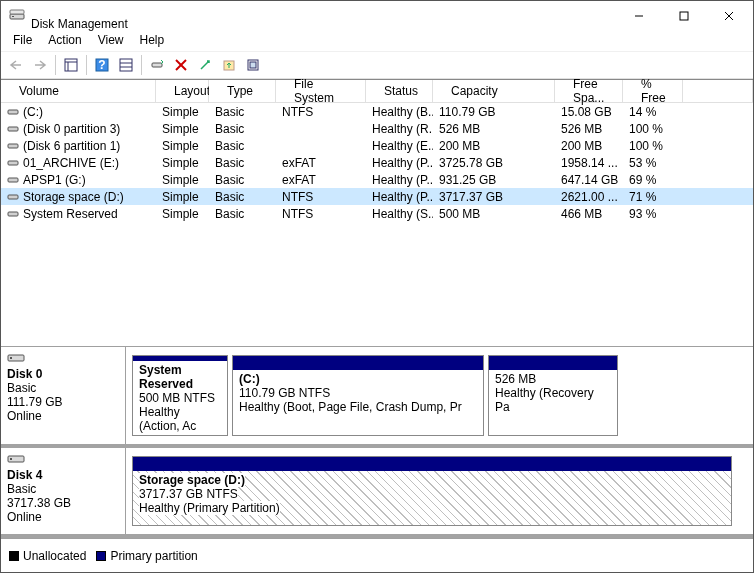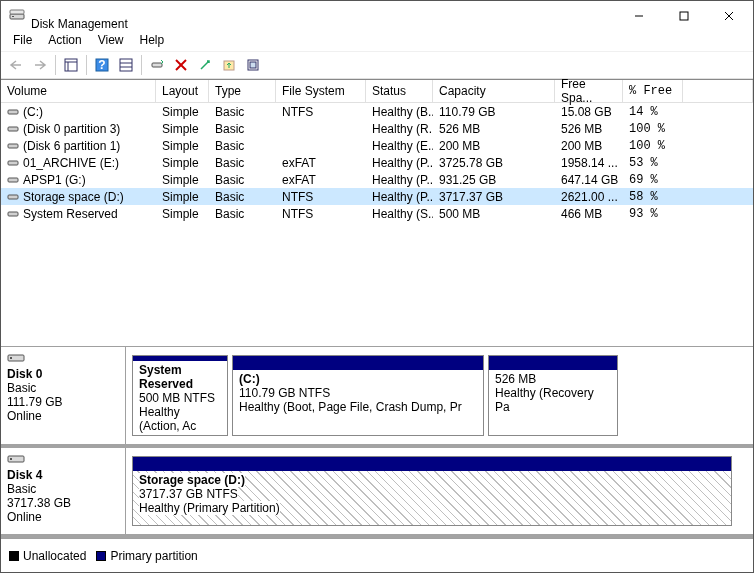--- a/index.html
+++ b/index.html
@@ -17,36 +17,36 @@
 
 
 .toolbar { height: 28px; border-top: 1px solid #f0f0f0; border-bottom: 1px solid #e0e0e0; display: flex; align-items: center; padding: 0 4px; gap: 2px; }
 .toolbar .tbtn { width: 22px; height: 22px; display: flex; align-items: center; justify-content: center; border: 1px solid transparent; }
 .toolbar .sep { width: 1px; height: 20px; background: #ccc; margin: 0 2px; }
 .tbtn.disabled { opacity: 0.4; }
 
 
 .listpane { flex: 0 0 auto; height: 262px; border-top: 1px solid #888; display: flex; flex-direction: column; }
 .vl-header { display: flex; height: 23px; background: #fff; }
-.vl-header .col { border-right: 1px solid #e0e0e0; border-bottom: 1px solid #e0e0e0; padding: 3px 6px; display: flex; align-items: center; background:#fff; }
+.vl-header .col { border-right: 1px solid #e0e0e0; border-bottom: 1px solid #e0e0e0; padding: 3px 18px; display: flex; align-items: center; background:#fff; }
 .vl-header .col:first-child { border-left: none; }
 .vl-rows { flex: 1; overflow: hidden; }
 .vl-row { display: flex; height: 17px; align-items: center; }
 .vl-row.sel { background: #cce8ff; }
 .vl-row .cell { padding: 1px 6px; overflow: hidden; white-space: nowrap; text-overflow: ellipsis; display: flex; align-items: center; }
 .vol-icon { width: 12px; height: 12px; margin-right: 4px; flex-shrink: 0; }
 
 .c-volume { width: 155px; }
 .c-layout { width: 53px; }
 .c-type  { width: 67px; text-align: right; }
 .c-fs    { width: 90px; }
 .c-stat  { width: 67px; }
 .c-cap   { width: 122px; }
 .c-free  { width: 68px; }
-.c-pct   { width: 60px; font-family: Liberation Mono, monospace; }
+.c-pct   { width: 60px; }
 .c-rest  { flex: 1; }
 
 
 .splitter { height: 5px; cursor: row-resize; background: #fff; }
 
 
 .graphpane { flex: 1; border-top: 1px solid #a0a0a0; overflow: auto; background: #fff; display: flex; flex-direction: column; }
 .diskrow { display: flex; border-bottom: 4px solid #a3a3a3; min-height: 90px; }
 .diskrow .dhdr { width: 125px; border-right: 1px solid #a0a0a0; padding: 4px 6px; background: #fff; position: relative; }
 .diskrow .dhdr .dicon { width: 18px; height: 14px; margin-bottom: 2px; }
@@ -277,21 +277,21 @@
             </svg>
           </span>
           <span>Storage space (D:)</span>
         </div>
         <div class="cell c-layout">Simple</div>
         <div class="cell c-type">Basic</div>
         <div class="cell c-fs">NTFS</div>
         <div class="cell c-stat">Healthy (P...</div>
         <div class="cell c-cap">3717.37 GB</div>
         <div class="cell c-free">2621.00 ...</div>
-        <div class="cell c-pct">58 %</div>
+        <div class="cell c-pct">71 %</div>
       </div>
       <div class="vl-row">
         <div class="cell c-volume">
           <span class="vol-icon">
             <svg width="12" height="12">
               <rect x="1" y="4" width="10" height="4" rx="1" fill="#d0d0d0" stroke="#555"></rect>
             </svg>
           </span>
           <span>System Reserved</span>
         </div>

